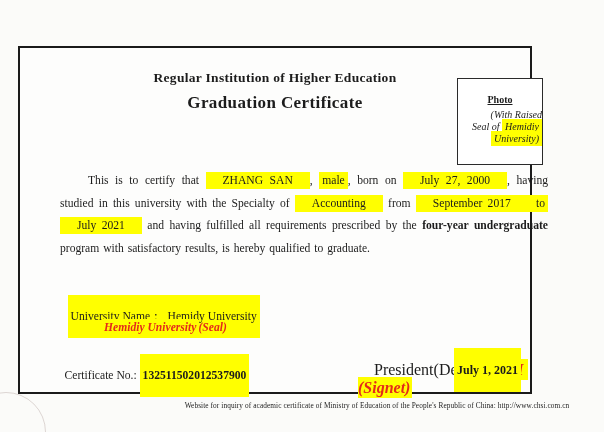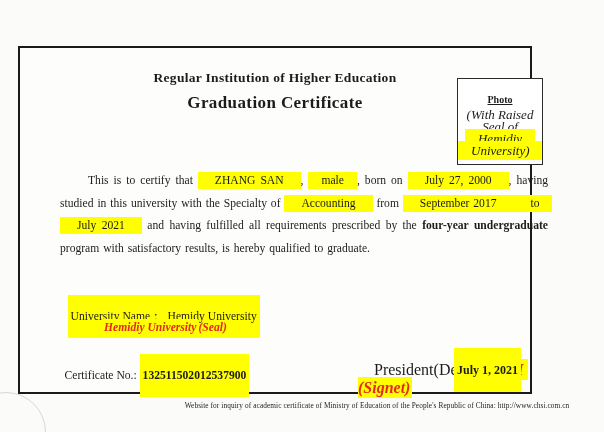--- a/index.html
+++ b/index.html
@@ -16,41 +16,41 @@
   }
   .heading{position:absolute;left:0;top:22px;width:100%;text-align:center;}
   .heading .t1{font-size:13.5px;font-weight:bold;letter-spacing:.3px;margin:0 0 7px 0;}
   .heading .t2{font-size:17px;font-weight:bold;letter-spacing:.4px;margin:0;}
   .photo-box{
     position:absolute;left:437px;top:30px;width:86px;height:87px;
     box-sizing:border-box;border:1.2px solid #2a2a2a;background:#fff;
     text-align:center;
   }
   .photo-box .pb-title{font-size:10px;font-weight:bold;margin-top:15px;text-decoration:underline;}
-  .photo-box .pb-caption{font-size:13px;font-style:italic;line-height:12px;margin-top:4px;}
+  .photo-box .pb-caption{font-size:10px;font-style:italic;line-height:12px;margin-top:4px;text-align:right;}
   .para{
     position:absolute;left:40px;top:122px;width:488px;
     font-size:11.6px;line-height:22.5px;text-align:justify;
     text-indent:28px;word-spacing:1px;
   }
   .abs{position:absolute;white-space:pre-wrap;}
   .uni-name{left:36px;top:248px;font-size:11.6px;}
   .seal-line{left:82px;top:273px;font-size:11.6px;}
   .cert-no{left:33px;top:308px;font-size:11.6px;}
   .president-line{left:338px;top:295px;font-size:16px;}
   .issue-date{left:422px;top:300px;font-size:12px;}
   .footer{
     position:absolute;left:152px;top:401px;width:450px;
     font-size:7.3px;letter-spacing:.1px;text-align:center;white-space:nowrap;
     color:#222;
   }
   
   .seg-plain{}
   .seg-bold{font-weight:bold;}
-  .seg-hl{background:var(--hl,#ffff00);padding:2px 13px;}
+  .seg-hl{background:var(--hl,#ffff00);padding:2px 3px;}
   .seg-hl-bold{background:var(--hl,#ffff00);font-weight:normal;padding:2px 17px;}
   .seg-red-bold-italic{color:var(--red,#e42a1a);font-weight:bold;font-style:italic;}
   .seg-hl-red-bold-italic{background:var(--hl,#ffff00);color:var(--red,#e42a1a);font-weight:bold;font-style:italic;padding:2px 2px;}
   .hl-pad{background:var(--hl,#ffff00);padding:15px 3px;text-align:right;}
   .bold{font-weight:bold;}
   .curl-shadow{
     position:absolute;left:-34px;top:392px;width:78px;height:78px;
     border-radius:50%;border:1.5px solid rgba(140,115,110,.28);
     pointer-events:none;
   }

